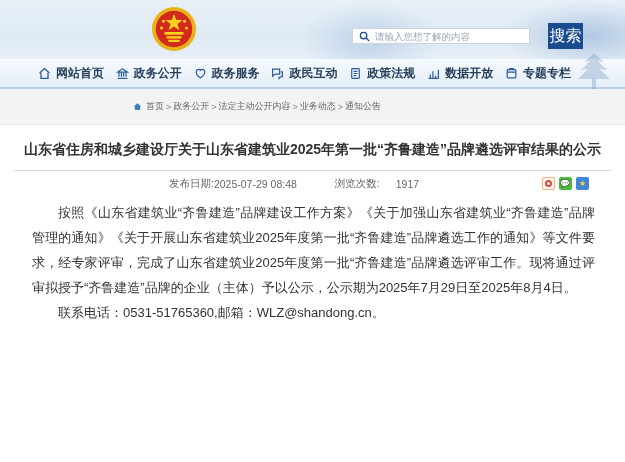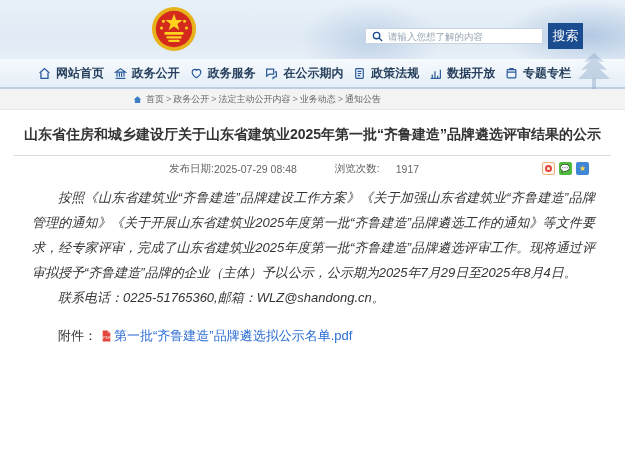--- a/index.html
+++ b/index.html
@@ -23,35 +23,35 @@
   .emblem{width:46px;height:46px;display:block;}
   .brand-text .cn{font-size:18px;font-weight:bold;color:#1b4c8f;letter-spacing:2px;line-height:22px;}
   .brand-text .en{font-size:6.5px;color:#5a7aa5;margin-top:2px;letter-spacing:.2px;}
   .search{position:absolute;right:42px;top:23px;display:flex;align-items:center;}
   .search-box{display:flex;align-items:center;width:178px;height:16px;background:#fff;
     border:1px solid #c9d4e0;padding:0 6px;}
   .search-box svg{flex:0 0 auto;}
   .search-input{border:0;outline:none;flex:1;font-size:9.5px;color:#333;margin-left:5px;
     font-family:inherit;background:transparent;}
   .search-input::placeholder{color:#9aa7b5;}
-  .search-btn{width:35px;height:26px;background:#1b4c8f;color:#fff;border:0;font-size:13px;
-    font-family:inherit;cursor:pointer;margin-left:5px;}
+  .search-btn{width:35px;height:26px;background:#1b4c8f;color:#fff;border:0;font-size:16px;
+    font-family:inherit;cursor:pointer;margin-left:18px;}
 
   
   .nav{height:30px;background:linear-gradient(180deg,#f6fafd,#e4eef7);
     border-bottom:2px solid #bccfe3;display:flex;align-items:center;
     padding:0 54px 0 38px;position:relative;}
   .nav-inner{display:flex;justify-content:space-between;width:100%;}
   .nav-item{display:flex;align-items:center;gap:5px;cursor:pointer;}
   .nav-item span{font-size:12px;font-weight:bold;color:#253f5c;}
   .nav-item svg{display:block;}
   .pine{position:absolute;right:8px;top:-8px;opacity:.55;}
 
   
-  .crumb{height:21px;background:#f3f3f3;border-bottom:1px solid #e7e7e7;
+  .crumb{height:36px;background:#f3f3f3;border-bottom:1px solid #e7e7e7;
     display:flex;align-items:center;padding-left:133px;font-size:9px;color:#666;}
   .crumb svg{margin-right:4px;}
   .crumb a{color:#666;text-decoration:none;cursor:pointer;}
   .crumb .sep{margin:0 2px;color:#888;}
 
   
   .article{padding:0 14px;}
   .title{margin-top:15px;text-align:center;font-size:14px;font-weight:bold;color:#333;line-height:19px;}
   .title-rule{border-bottom:1px solid #dcdcdc;margin-top:11px;}
   .meta{position:relative;height:25px;display:flex;align-items:center;
@@ -59,21 +59,21 @@
   .meta .m2{margin-left:38px;}
   .meta .m3{margin-left:16px;}
   .share{position:absolute;right:22px;top:6px;display:flex;gap:4px;}
   .share .sic{width:13px;height:13px;border-radius:2px;display:flex;align-items:center;
     justify-content:center;cursor:pointer;font-size:8px;line-height:1;}
   .sic.weibo{background:#fff7ef;border:1px solid #f0b27a;}
   .sic.weibo i{display:block;width:7px;height:7px;border:2px solid #e2453c;border-radius:50%;}
   .sic.wechat{background:#4fbb3c;color:#fff;}
   .sic.qzone{background:#3f86d6;color:#ffd949;}
 
-  .body-text{margin:4px 16px 13px 18px;font-style:italic;}
+  .body-text{margin:4px 16px 13px 18px;}
   .body-text p{font-size:13px;color:#333;line-height:25px;text-indent:2em;text-align:justify;}
   .attach{margin:12px 16px 0 18px;font-size:13px;text-indent:2em;display:block;line-height:25px;}
   .attach .pdfic{display:inline-block;vertical-align:-2px;margin:0 2px 0 4px;}
   .attach a{color:#2b6cd4;text-decoration:none;cursor:pointer;}
 </style>
 </head>
 <body>
 
 <div class="banner">
   <div class="wash1"></div>
@@ -129,21 +129,21 @@
       <svg width="13" height="13" viewBox="0 0 24 24" fill="none" stroke="#2a5a9a" stroke-width="2.2">
           <path d="M12 20s-8-5.2-8-11a4.6 4.6 0 0 1 8-3 4.6 4.6 0 0 1 8 3c0 5.8-8 11-8 11z"></path>
         </svg>
       <span>政务服务</span>
     </div>
     <div class="nav-item">
       <svg width="13" height="13" viewBox="0 0 24 24" fill="none" stroke="#2a5a9a" stroke-width="2.2">
           <path d="M3 4h13v9H8l-5 4z"></path>
           <path d="M18 9h3v9h-3l-3 3v-3"></path>
         </svg>
-      <span>在公示期内</span>
+      <span>政民互动</span>
     </div>
     <div class="nav-item">
       <svg width="13" height="13" viewBox="0 0 24 24" fill="none" stroke="#2a5a9a" stroke-width="2.2">
           <rect x="5" y="3" width="14" height="18" rx="1.5"></rect>
           <path d="M8.5 8h7M8.5 12h7M8.5 16h5"></path>
         </svg>
       <span>政策法规</span>
     </div>
     <div class="nav-item">
       <svg width="13" height="13" viewBox="0 0 24 24" fill="none" stroke="#2a5a9a" stroke-width="2.2">
@@ -194,24 +194,17 @@
       <div class="sic weibo">
           <i></i>
         </div>
       <div class="sic wechat">💬</div>
       <div class="sic qzone">★</div>
     </div>
   </div>
 
   <div class="body-text">
     <p>按照《山东省建筑业“齐鲁建造”品牌建设工作方案》《关于加强山东省建筑业“齐鲁建造”品牌管理的通知》《关于开展山东省建筑业2025年度第一批“齐鲁建造”品牌遴选工作的通知》等文件要求，经专家评审，完成了山东省建筑业2025年度第一批“齐鲁建造”品牌遴选评审工作。现将通过评审拟授予“齐鲁建造”品牌的企业（主体）予以公示，公示期为2025年7月29日至2025年8月4日。</p>
-    <p>联系电话：0225-51765360,邮箱：WLZ@shandong.cn。</p>
-  </div>
-
-  <div class="attach">
-    <span>附件：</span><svg class="pdfic" width="11" height="12" viewBox="0 0 20 22">
-        <path d="M3 1h9l5 5v15H3z" fill="#e2453c"></path>
-        <path d="M12 1l5 5h-5z" fill="#f4978f"></path>
-        <text x="4" y="16" font-size="7" fill="#fff" font-family="sans-serif">PDF</text>
-      </svg><a>第一批“齐鲁建造”品牌遴选拟公示名单.pdf</a>
-  </div>
+    <p>联系电话：0531-51765360,邮箱：WLZ@shandong.cn。</p>
+  </div>
+
 
 </div>
 
 </body></html>

